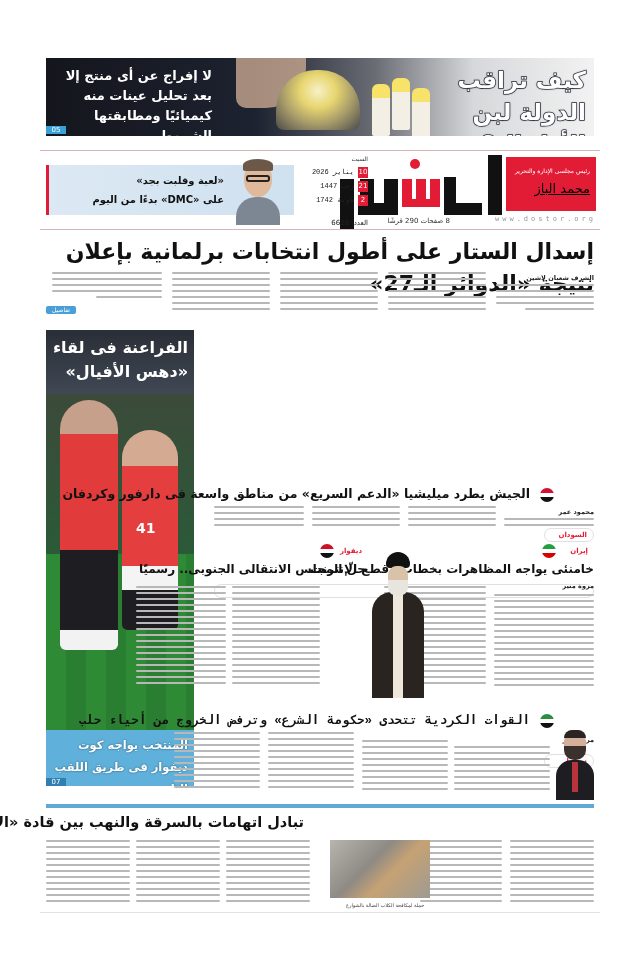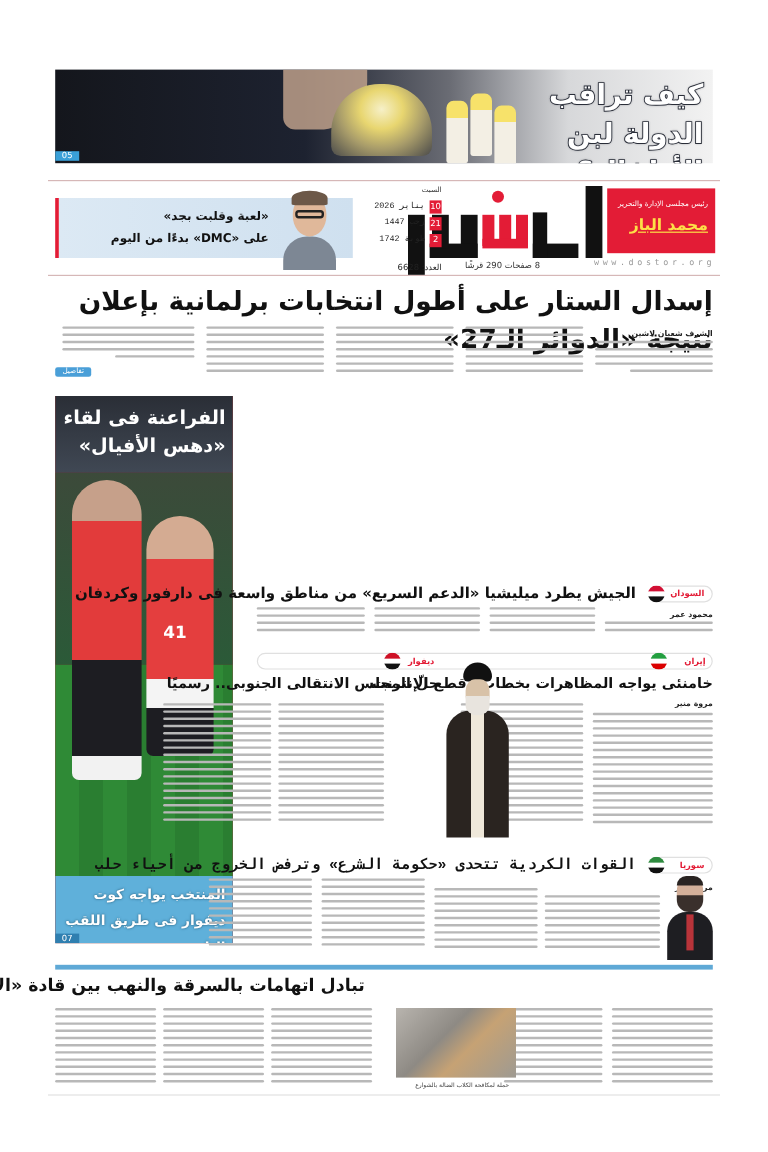--- a/index.html
+++ b/index.html
@@ -14,21 +14,21 @@
   .banner .b-sub { left: 8px; top: 8px; width: 158px; font-weight: bold; font-size: 13px; line-height: 20px; color: #fff; text-align: right; }
   .banner .b-page { left: 0; bottom: 2px; width: 20px; height: 8px; background: #3aa0d8; color: #fff; font-size: 7px; line-height: 8px; text-align: center; direction: ltr; }
   .banner .can { left: 230px; top: 12px; width: 84px; height: 60px; border-radius: 40px 40px 8px 8px; background: radial-gradient(ellipse at 50% 35%, #f6f0c8 0%, #e8d670 30%, #a89c6a 60%, #4a4a4a 100%); }
   .banner .hand { left: 190px; top: 0px; width: 70px; height: 50px; background: #c8a890; border-radius: 0 0 40px 10px; opacity: .8; }
   .bottle { top: 26px; width: 18px; height: 52px; background: linear-gradient(#f7e26a 0 14px, #f3efe4 14px); border-radius: 6px 6px 2px 2px; }
 
   
   .mast { left: 0; top: 100px; width: 560px; height: 80px; border-top: 1px solid #d6b7b7; border-bottom: 1px solid #d6b7b7; }
   .red-box { right: 4px; top: 6px; width: 90px; height: 54px; background: #e31c36; }
   .red-box .rb-small { right: 6px; top: 10px; font-size: 6px; color: #fff; }
-  .red-box .rb-name { right: 6px; top: 24px; font-size: 13px; font-weight: bold; color: #fde047; text-decoration: underline; text-align: right; }
+  .red-box .rb-name { right: 6px; top: 24px; font-size: 13px; font-weight: normal; color: #000000; text-decoration: underline; text-align: right; }
   .logo { right: 98px; top: 4px; width: 168px; height: 62px; }
   .logo .glyph { position: absolute; background: #111; }
   .logo .red { background: #e31c36; }
   .www { right: 4px; top: 64px; font-size: 7px; color: #999; letter-spacing: 3px; direction: ltr; font-family: "DejaVu Sans Mono", monospace; }
   .price { right: 150px; top: 66px; font-size: 7px; color: #333; }
   .dates { left: 258px; top: 4px; width: 70px; height: 74px; }
   .dates .day { right: 0; top: 0; font-size: 6px; color: #333; }
   .date-row { right: 0; width: 70px; height: 11px; }
   .date-row .num { position: absolute; right: 0; top: 0; width: 10px; height: 11px; background: #e31c36; color: #fff; font-size: 7px; line-height: 11px; text-align: center; }
   .date-row .txt { position: absolute; right: 14px; top: 0; font-size: 7px; line-height: 11px; color: #222; white-space: nowrap; font-family: Liberation Mono, monospace; }
@@ -42,40 +42,40 @@
   .promo .avatar .body { position: absolute; left: 2px; top: 42px; width: 44px; height: 28px; background: #7d8794; border-radius: 20px 20px 0 0; }
 
   
   .headline { right: 6px; top: 186px; width: 548px; font-size: 22px; font-weight: bold; line-height: 32px; color: #111; text-align: right; letter-spacing: -0.3px; }
   .byline { right: 6px; top: 224px; font-size: 6.5px; font-weight: bold; color: #222; }
   .body-col { top: 222px; width: 98px; height: 50px; }
   .line { height: 2px; background: #b8b8b8; margin-bottom: 4px; border-radius: 1px; }
   .more-tag { left: 6px; top: 256px; width: 30px; height: 8px; background: #4a9fd8; border-radius: 2px; color: #fff; font-size: 6px; line-height: 8px; text-align: center; }
 
   
-  .sports { left: 6px; top: 280px; width: 148px; height: 456px; background: #7f1d1d; overflow: hidden; }
+  .sports { left: 6px; top: 280px; width: 148px; height: 456px; background: #a21caf; overflow: hidden; }
   .sports .s-top { position: absolute; left: 0; top: 0; width: 148px; height: 64px; background: linear-gradient(#2a2e36, #404854); }
   .sports .s-title { position: absolute; right: 6px; top: 6px; width: 140px; font-size: 16px; font-weight: bold; color: #fff; text-align: right; line-height: 24px; }
   .sports .crowd { position: absolute; left: 0; top: 64px; width: 148px; height: 160px; background: linear-gradient(#3c4a3a, #2b5a38); }
   .sports .pitch { position: absolute; left: 0; top: 224px; width: 148px; height: 176px; background: repeating-linear-gradient(90deg, #2f8a36 0 20px, #2a7e31 20px 40px); }
   .player { position: absolute; border-radius: 30px 30px 6px 6px; }
   .jersey-num { position: absolute; color: #fff; font-weight: bold; font-size: 14px; direction: ltr; }
   .sports .s-bottom { position: absolute; left: 0; bottom: 0; width: 148px; height: 56px; background: #5fb0da; }
   .sports .s-bottom .sb-text { position: absolute; right: 6px; top: 4px; width: 140px; font-size: 11.5px; font-weight: bold; color: #fff; text-align: right; line-height: 22px; text-shadow: 0 0 2px #1f4f6a; }
   .sports .s-page { position: absolute; left: 0; bottom: 0; width: 20px; height: 8px; background: #2f7fb0; color: #fff; font-size: 7px; line-height: 8px; text-align: center; direction: ltr; }
 
   
   .main-photo { left: 166px; top: 280px; width: 388px; height: 150px; background: linear-gradient(#cdd0c8 0%, #d9c9aa 22%, #b89c7a 40%, #7a5a4a 60%, #5a3e38 100%); overflow: hidden; }
   .main-photo .fire-title { position: absolute; right: 10px; top: 6px; font-size: 28px; font-weight: bold; color: #e31c36; -webkit-text-stroke: 1px #fff; paint-order: stroke fill; }
   .person { position: absolute; bottom: 0; border-radius: 12px 12px 0 0; }
   .tag { font-size: 7px; color: #e31c36; font-weight: bold; }
   .flag { width: 14px; height: 14px; border-radius: 50%; overflow: hidden; position: absolute; }
   .flag div { height: 33.34%; }
   .sub-head { font-size: 12.5px; font-weight: bold; color: #111; text-align: right; white-space: nowrap; }
-  .pill { border: 1px solid #e0e0e0; border-radius: 8px; height: 14px; }
+  .pill { border: 1px solid #e0e0e0; border-radius: 8px; height: 14px; margin-top: 40px; }
 
   .divider-blue { left: 6px; top: 754px; width: 548px; height: 4px; background: #5fa9d6; }
   .bottom-head { font-size: 14.5px; font-weight: bold; color: #111; text-align: right; white-space: nowrap; }
   .dog-photo { left: 292px; top: 790px; width: 100px; height: 58px; background: linear-gradient(135deg, #b8b4ae, #8e8a84 40%, #c6a274 60%, #9e9a92); }
   .caption { font-size: 5px; color: #444; }
   .footer-line { left: 0; top: 862px; width: 560px; height: 1px; background: #e2e2e2; }
 
   .khamenei { left: 330px; top: 502px; width: 56px; height: 146px; }
   .khamenei .turban { position: absolute; left: 16px; top: 0; width: 24px; height: 16px; background: #111; border-radius: 12px 12px 4px 4px; }
   .khamenei .face { position: absolute; left: 18px; top: 14px; width: 20px; height: 24px; background: #d8c2a8; border-radius: 40%; }
@@ -89,20 +89,21 @@
 
 <div class="page">
 
   <div class="abs banner">
     <div class="abs hand"></div>
     <div class="abs can"></div>
     <div class="abs bottle" style="left:326px;"></div>
     <div class="abs bottle" style="left:346px; top:20px;"></div>
     <div class="abs bottle" style="left:366px; top:30px;"></div>
     <div class="abs b-title">كيف تراقب الدولة لبن الأطفال؟</div>
+    <div class="abs b-sub">لا إفراج عن أى منتج إلا بعد تحليل عينات منه كيميائيًا ومطابقتها الشروط</div>
     <div class="abs b-page">05</div>
   </div>
 
   <div class="abs mast">
     <div class="abs red-box">
       <div class="abs rb-small">رئيس مجلسى الإدارة والتحرير</div>
       <div class="abs rb-name">محمد الباز</div>
     </div>
 
     <div class="abs logo">

